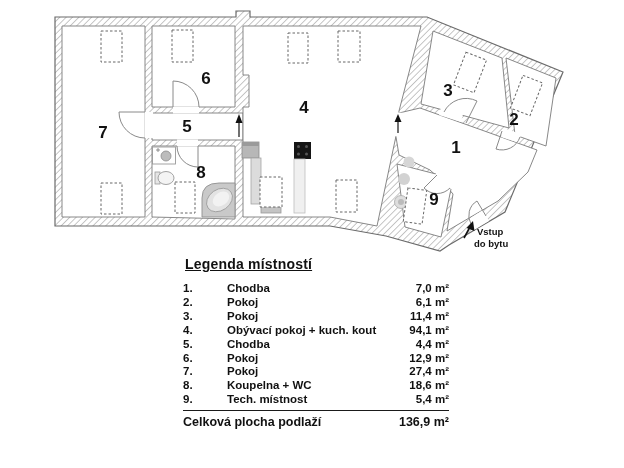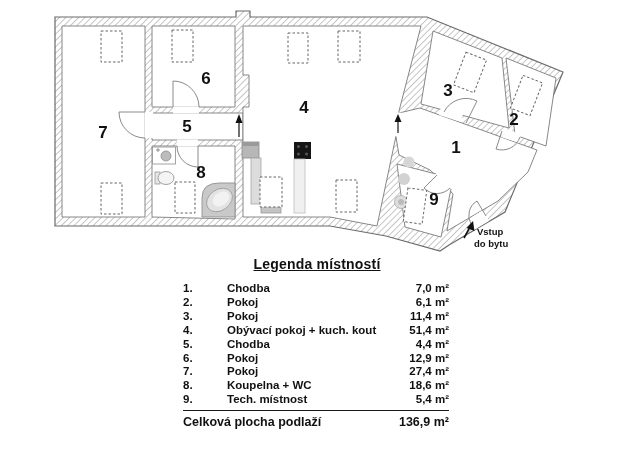--- a/index.html
+++ b/index.html
@@ -2,21 +2,21 @@
 <html><head>
 <meta charset="utf-8">
 <style>
   html,body{margin:0;padding:0;background:#fff;}
   #stage{position:relative;width:624px;height:468px;background:#ffffff;overflow:hidden;
          font-family:"Liberation Sans",sans-serif;color:#111;}
   #plan-svg{position:absolute;left:0;top:0;}
   .room-num{font-family:"Liberation Sans",sans-serif;font-weight:bold;font-size:17px;fill:#111;}
   .vstup{font-family:"Liberation Sans",sans-serif;font-weight:bold;font-size:9.5px;fill:#111;}
   #legend{position:absolute;left:183px;top:256px;width:266px;}
-  #legend .title{font-size:14px;font-weight:bold;text-decoration:underline;margin:0 0 10px 2px;letter-spacing:.2px;text-align:center;}
+  #legend .title{font-size:14px;font-weight:bold;text-decoration:underline;margin:0 0 10px 2px;letter-spacing:.2px;}
   .lrow{display:flex;line-height:13.9px;font-size:11.5px;font-weight:bold;}
   .lrow .num{width:24px;flex:0 0 24px;}
   .lrow .nm{flex:1;margin-left:20px;}
   .lrow .ar{text-align:right;white-space:nowrap;}
   #legend .rule{border-top:1.6px solid #1a1a1a;margin:3px 0 0 0;}
   #legend .total{display:flex;font-size:12.5px;font-weight:bold;padding-top:4px;}
   #legend .total .tl{flex:1;}
   #legend .foot{font-size:11px;font-weight:normal;margin-top:9px;}
 </style>
 </head>
@@ -165,21 +165,21 @@
 
       <div class="lrow">
         <span class="num">3.</span>
         <span class="nm">Pokoj</span>
         <span class="ar">11,4 m²</span>
       </div>
 
       <div class="lrow">
         <span class="num">4.</span>
         <span class="nm">Obývací pokoj + kuch. kout</span>
-        <span class="ar">51,4 m²</span>
+        <span class="ar">94,1 m²</span>
       </div>
 
       <div class="lrow">
         <span class="num">5.</span>
         <span class="nm">Chodba</span>
         <span class="ar">4,4 m²</span>
       </div>
 
       <div class="lrow">
         <span class="num">6.</span>

